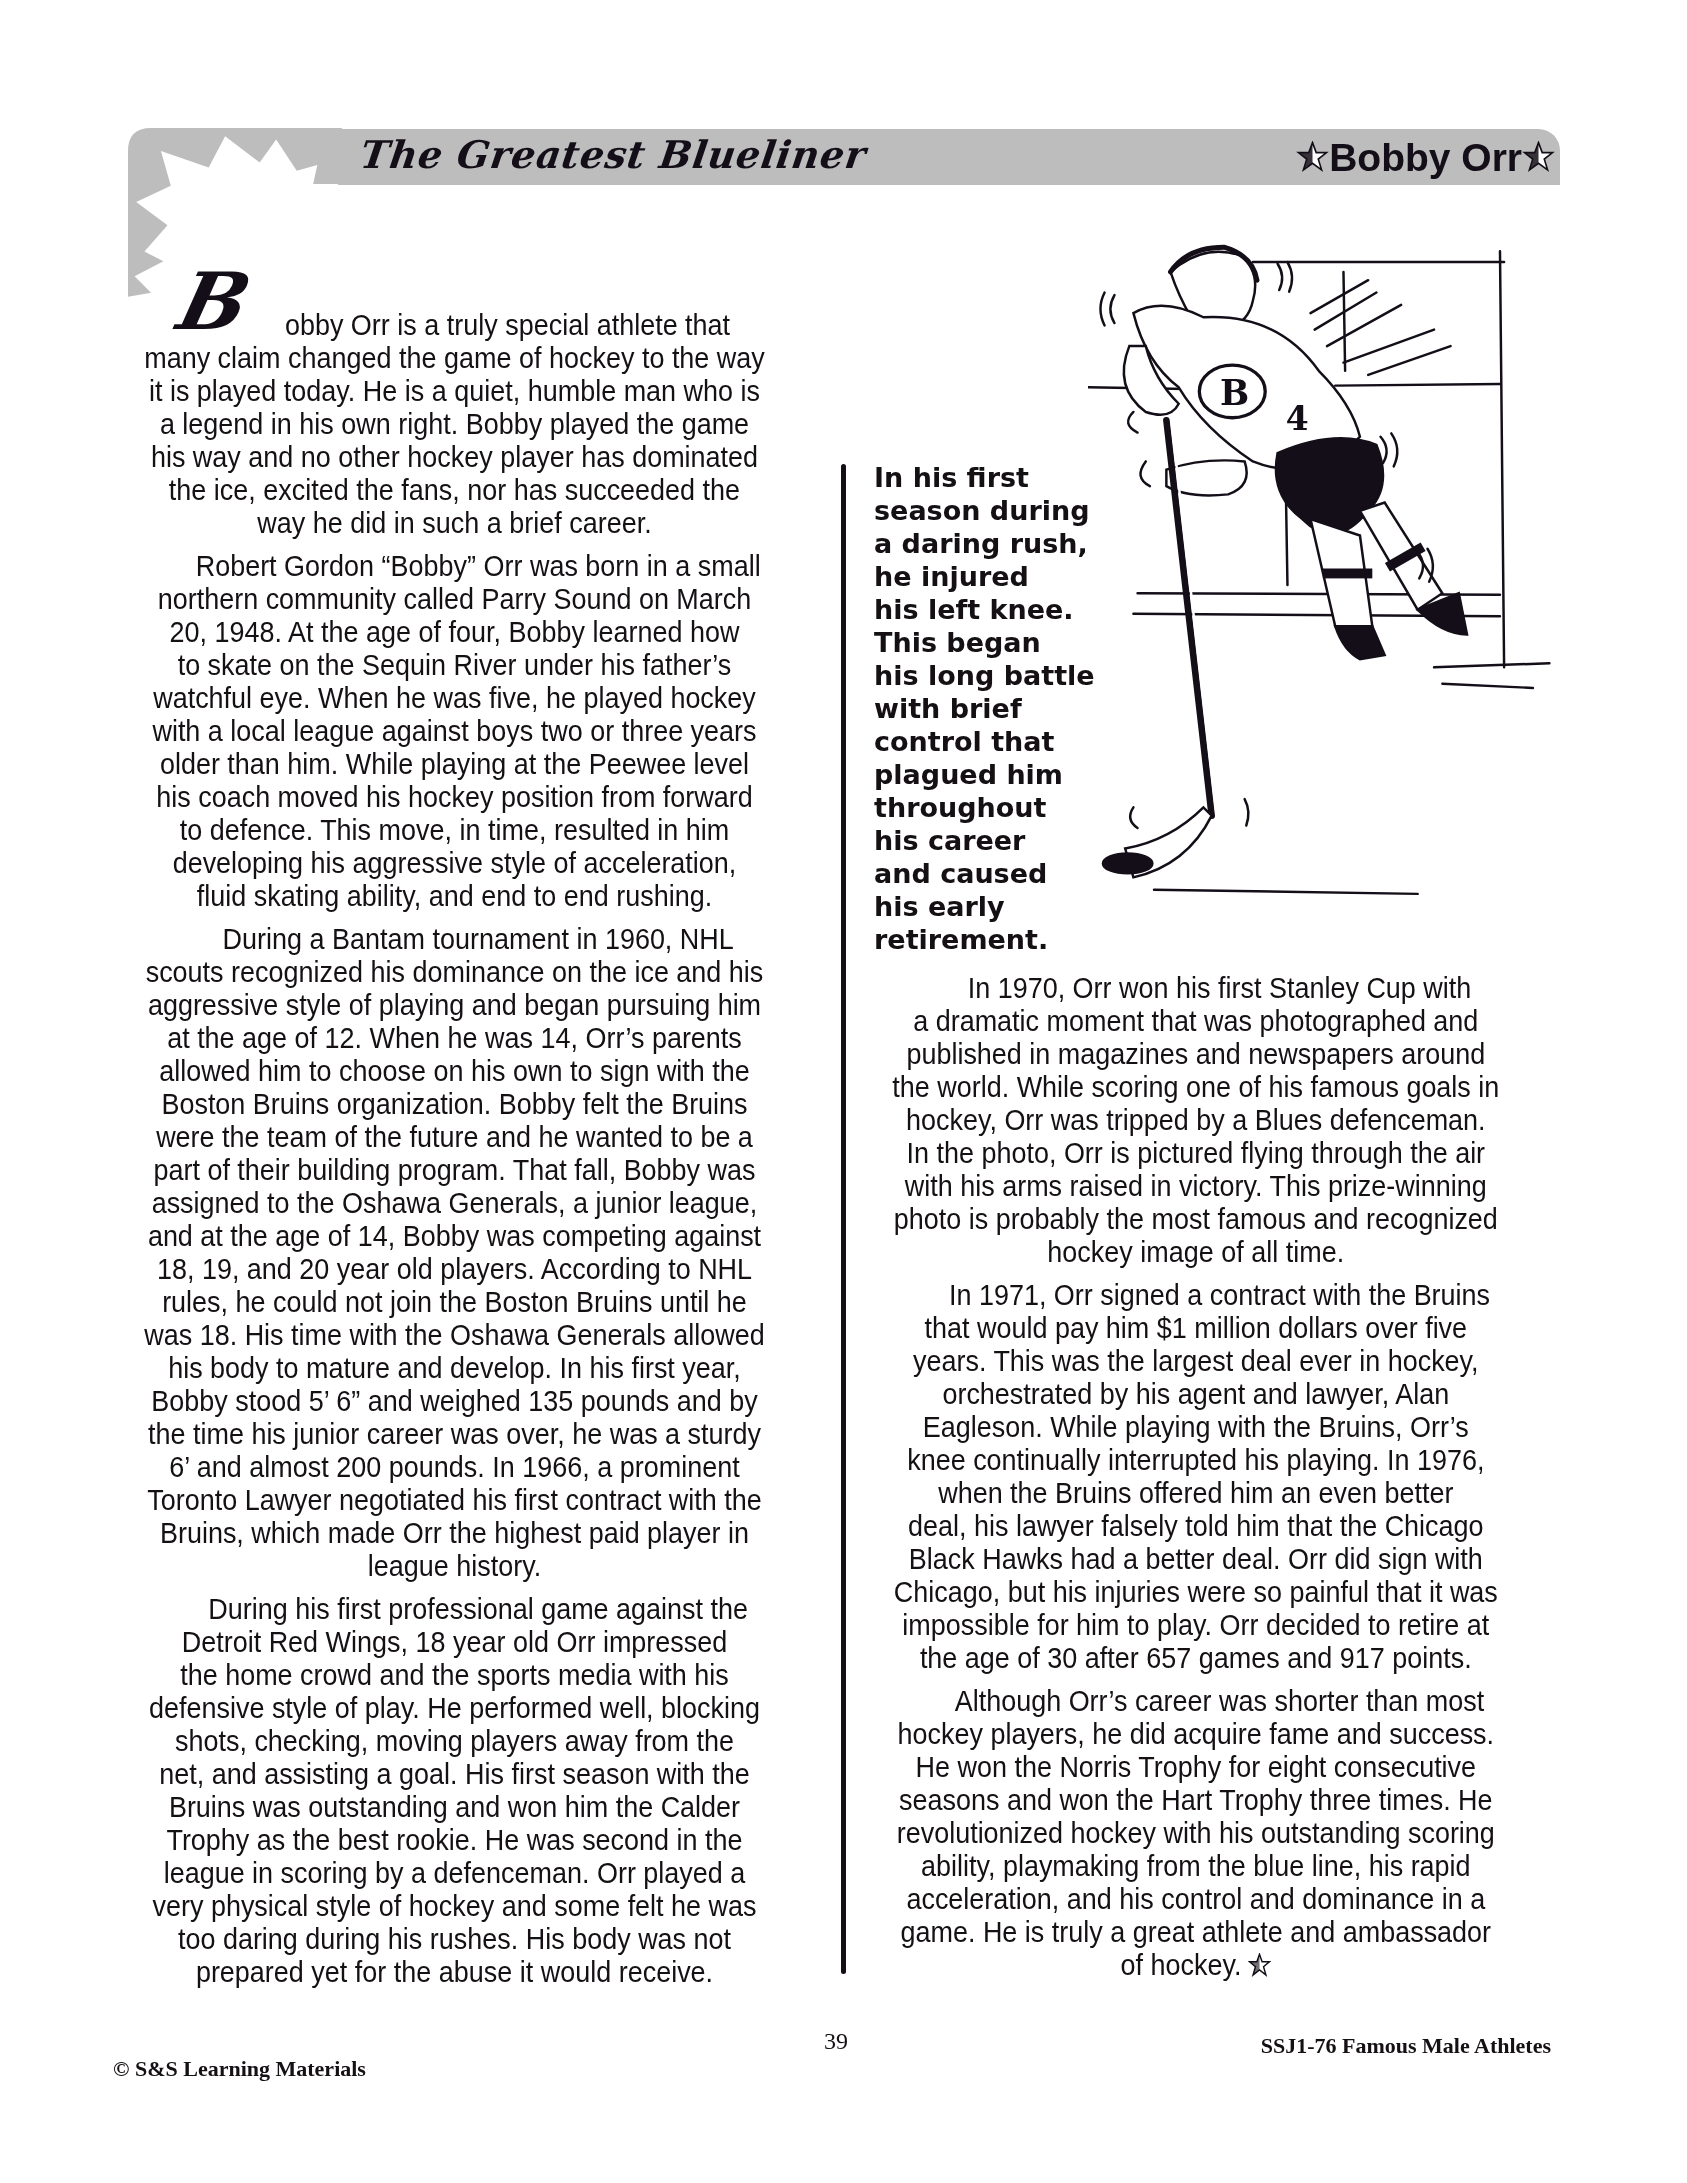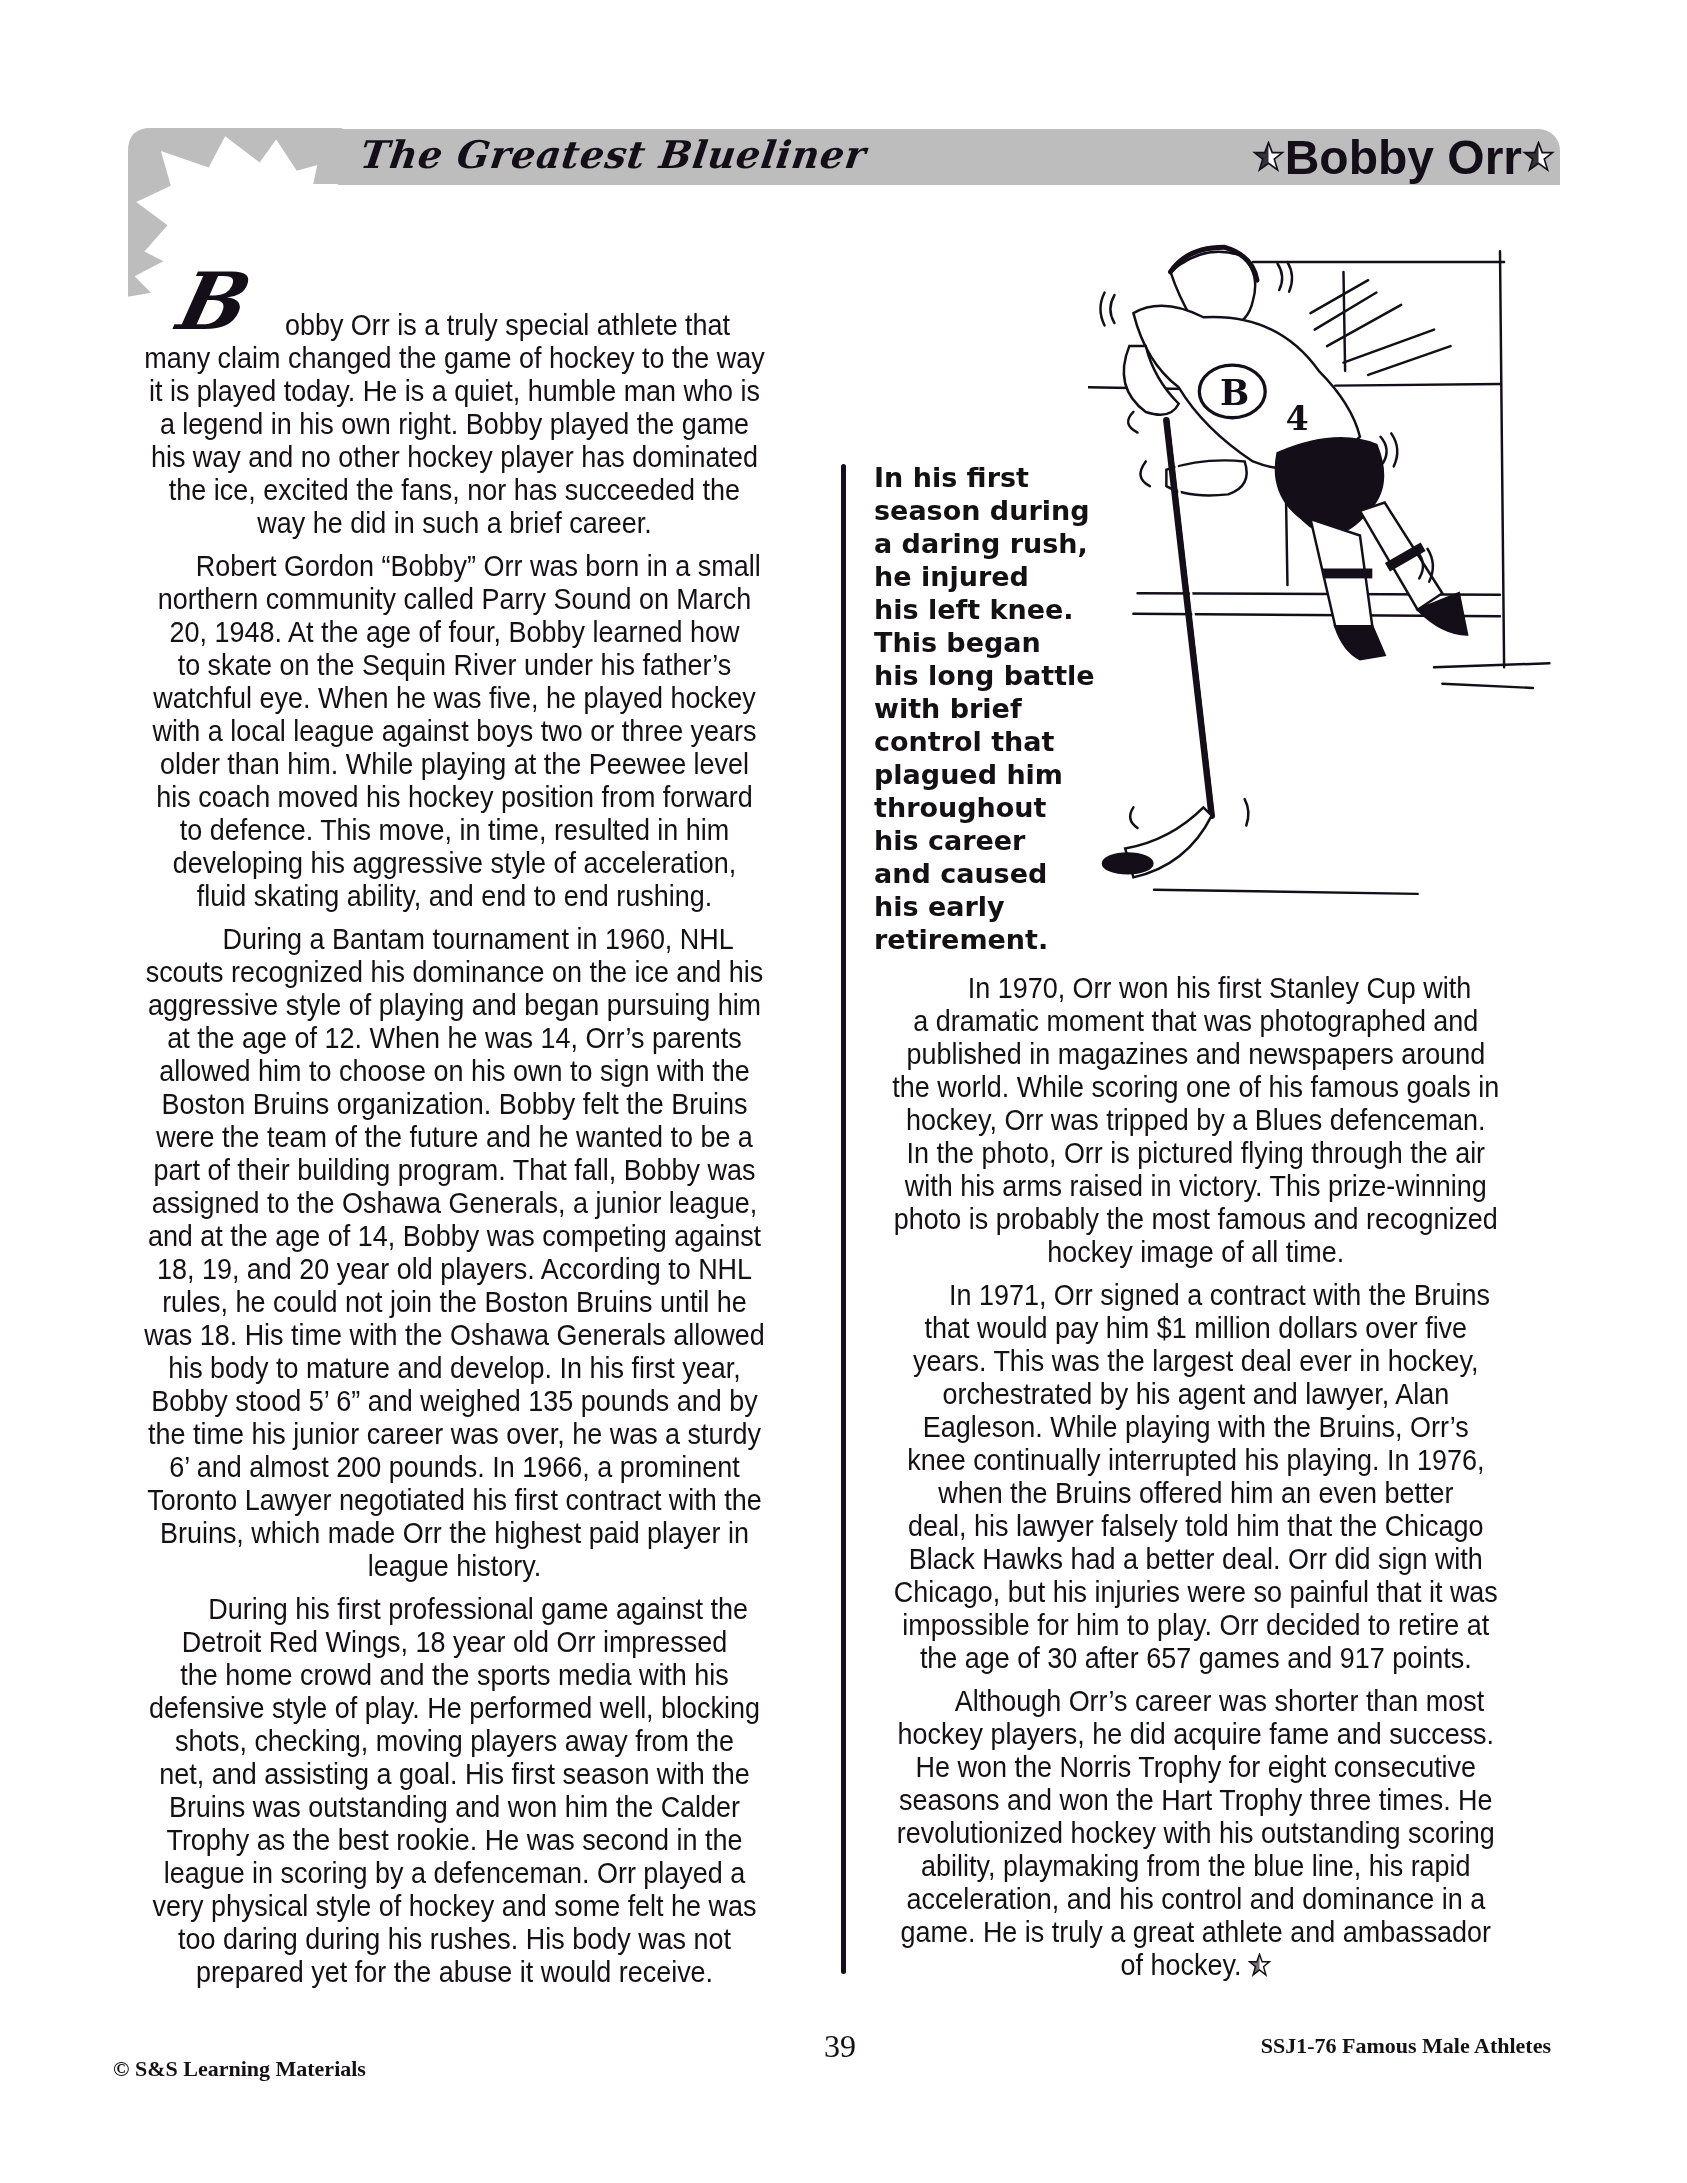--- a/index.html
+++ b/index.html
@@ -7,21 +7,21 @@
   .page { position: absolute; left: 0; top: 0; width: 1687px; height: 2183px; }
 
   
   .corner-deco { position: absolute; left: 128px; top: 128px; width: 214px; height: 177px; }
   .header-bar { position: absolute; left: 338px; top: 129px; width: 1222px; height: 56px;
                 background: #bdbdbd; border-top-right-radius: 21.4px; }
   .header-title { position: absolute; left: 361px; top: 132px; font-family: "DejaVu Serif", serif;
                   font-style: italic; font-weight: bold; font-size: 38px; letter-spacing: 0.8px;
                   color: #140e18; transform: skewX(-8deg); white-space: nowrap; }
   .header-name { position: absolute; right: 132px; top: 133px; font-family: "Liberation Sans", sans-serif;
-                 font-weight: bold; font-size: 48px; color: #140e18; white-space: nowrap;
+                 font-weight: bold; font-size: 39px; color: #140e18; white-space: nowrap;
                  display: flex; align-items: center; line-height: 49px; }
   .star { display: inline-block; width: 33px; height: 33px; }
 
   
   .col { position: absolute; font-family: "Liberation Sans", sans-serif; font-size: 29px;
          line-height: 33px; color: #141014; }
   .col p { margin: 8px 0 10px 0; white-space: nowrap; text-align: center; }
   .col .ln { display: block; transform-origin: left; transform: scaleX(0.93); white-space: nowrap; }
   .left-col { left: 129px; top: 301px; width: 700px; }
   .right-col { left: 874px; top: 964px; width: 692px; }
@@ -36,21 +36,21 @@
   .sidebar-text span { display: block; white-space: nowrap; font-weight: bold; }
 
   .vrule { position: absolute; left: 841px; top: 464px; width: 5px; height: 1510px; background: #140e18;
            border-radius: 2.5px; }
 
   .illustration { position: absolute; left: 1088px; top: 239px; width: 478px; height: 659px; }
 
   .footer { position: absolute; top: 2033px; font-family: "Liberation Serif", serif; font-weight: bold;
             font-size: 22px; color: #141014; white-space: nowrap; }
   .footer-left { left: 113px; margin-top: 23px; }
-  .footer-center { left: 824px; font-weight: normal; font-size: 32px; top: 2028px; }
+  .footer-center { left: 824px; font-weight: normal; font-size: 24px; top: 2028px; }
   .footer-right { right: 136px; }
   .end-star { display: inline-block; width: 25px; height: 25px; vertical-align: -2.5px; margin-left: 6.6px; }
 </style>
 </head>
 <body>
 
 <div class="page">
 
   <svg class="corner-deco" viewBox="0 0 260 215">
     <path d="M28 0 H260 V68 H225 L230 45 L205 52 L180 14 L160 42 L118 10 L98 48 L40 28 L52 70 L10 90 L48 118 L20 150 L43 162 L8 180 L28 200 L0 205 V28 Q0 0 28 0 Z" fill="#bdbdbd"></path>

